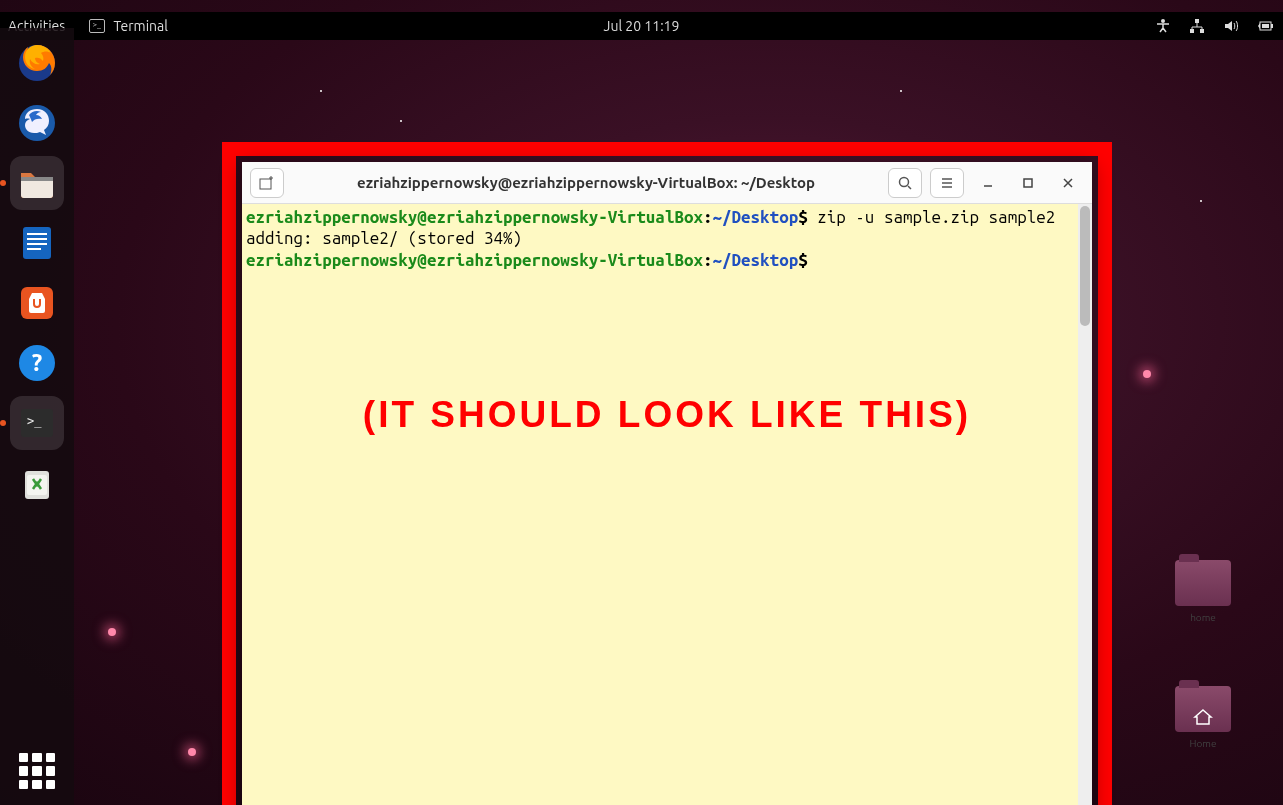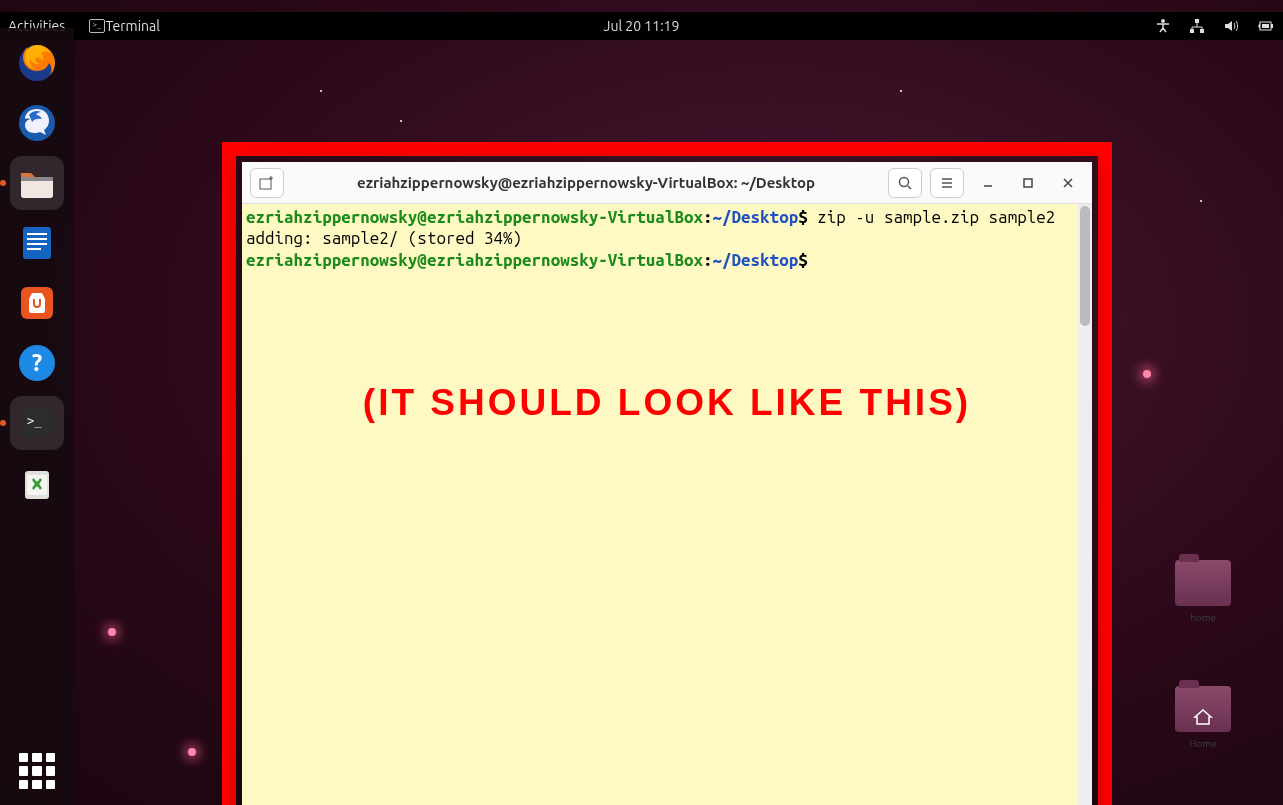--- a/index.html
+++ b/index.html
@@ -14,21 +14,21 @@
 
 
 .topbar {
   position: absolute; top: 12px; left: 0; right: 0; height: 28px;
   background: #000; color: #ddd; display: flex; align-items: center;
   font-size: 14px; padding: 0 8px;
 }
 .topbar .left { display: flex; gap: 24px; align-items: center; }
 .topbar .center { position: absolute; left: 50%; transform: translateX(-50%); }
 .topbar .right { margin-left: auto; display: flex; gap: 18px; align-items: center; }
-.app-indicator { display: flex; align-items: center; }
+.app-indicator { display: flex; align-items: center; gap: 8px; }
 .term-icon-small { width: 16px; height: 14px; border: 1px solid #bbb; border-radius: 2px; position: relative; }
 .term-icon-small::after { content: ">_"; position: absolute; font-size: 8px; top: 0; left: 2px; color: #bbb; }
 
 
 .dock {
   position: absolute; left: 0; top: 28px; bottom: 0; width: 74px;
   background: rgba(20,10,15,0.85); display: flex; flex-direction: column;
   align-items: center; padding-top: 8px; gap: 6px;
 }
 .dock-item {
@@ -90,21 +90,21 @@
 
 .terminal-body {
   flex: 1; background: #fef9c3; padding: 2px 4px;
   font-family: "Ubuntu Mono", "Courier New", monospace; font-size: 17px;
   line-height: 1.25; color: #000; position: relative; overflow: hidden;
 }
 .prompt-user { color: #1a8a1a; font-weight: bold; }
 .prompt-sep { color: #000; font-weight: bold; }
 .prompt-path { color: #2050c0; font-weight: bold; }
 .annotation-text {
-  position: absolute; left: 0; right: 0; top: 176px; text-align: center;
+  position: absolute; left: 0; right: 0; top: 188px; text-align: center;
   color: #ff0000; font-family: Impact, "Arial Black", sans-serif;
   font-size: 37px; letter-spacing: 3px; font-weight: bold;
 }
 .scrollbar {
   position: absolute; right: 0; top: 0; bottom: 0; width: 14px;
   background: #eee;
 }
 .scrollbar-thumb { position: absolute; left: 2px; right: 2px; top: 2px; height: 120px; background: #bbb; border-radius: 5px; }
 
 

